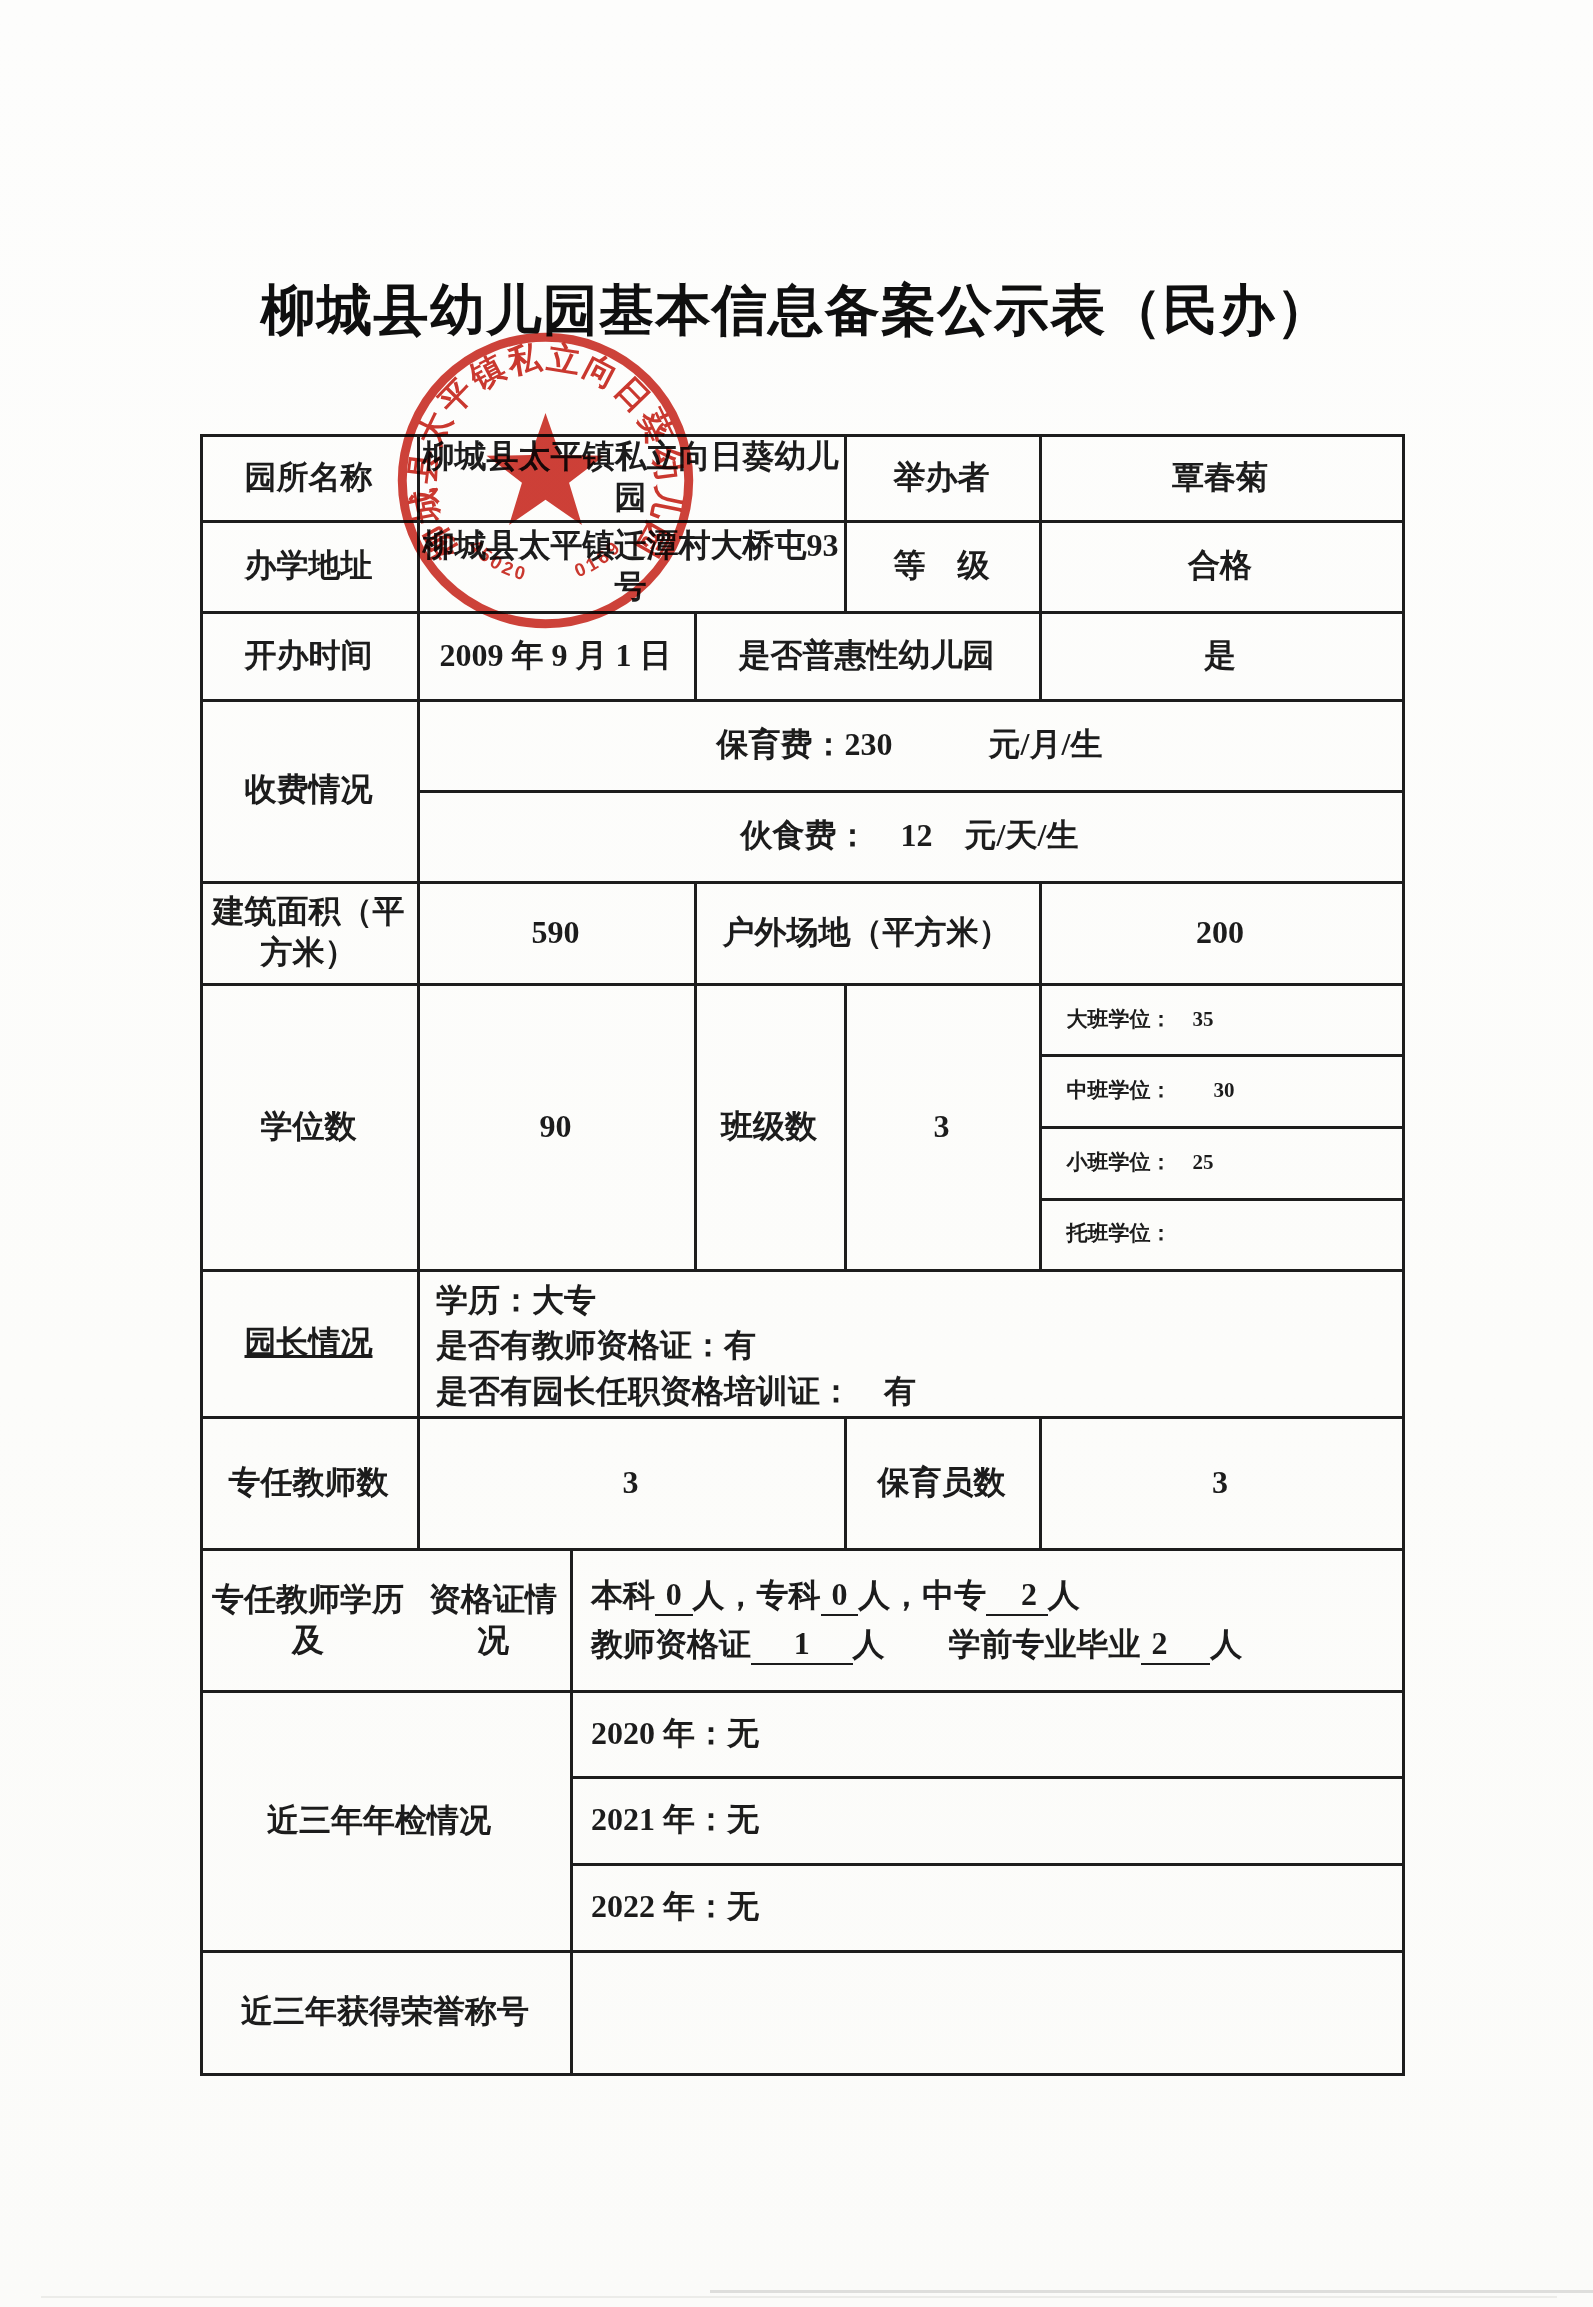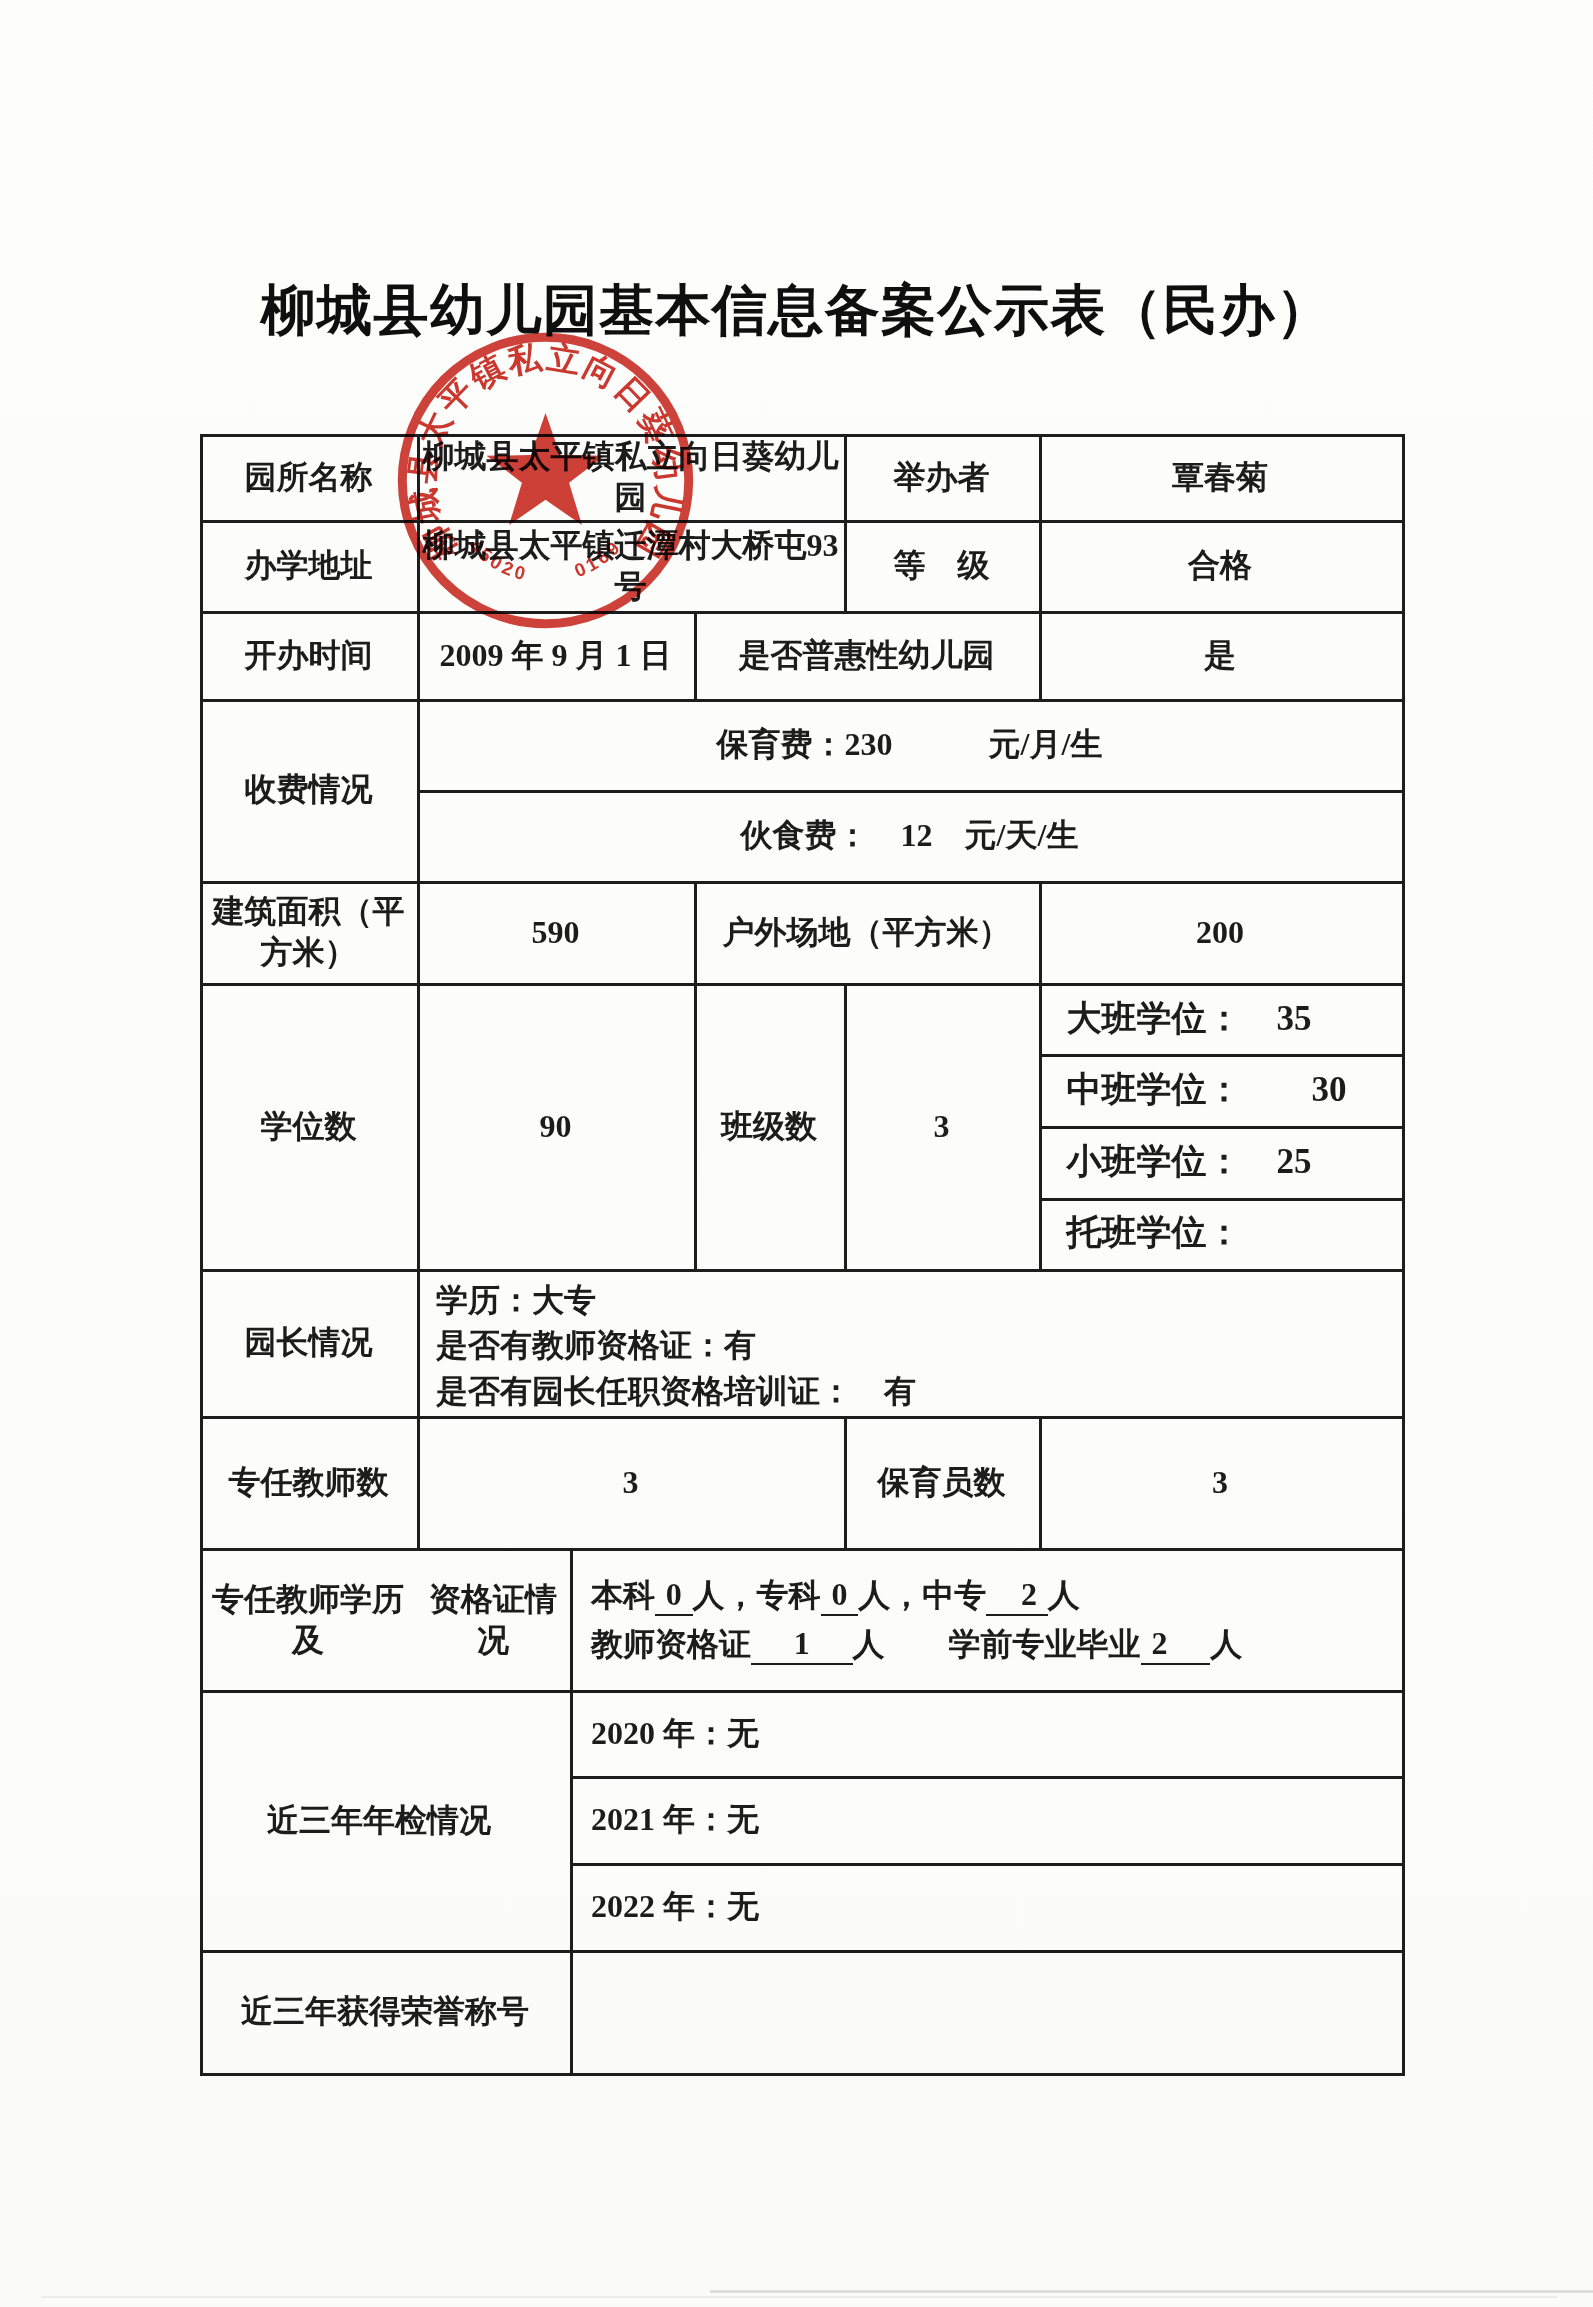--- a/index.html
+++ b/index.html
@@ -24,21 +24,21 @@
   .vline{position:absolute;width:2.8px;background:#1d1d1d;}
   .cell{
     position:absolute;
     display:flex;align-items:center;justify-content:center;
     text-align:center;
     font-size:32px;font-weight:600;line-height:1.28;
     white-space:pre-wrap;
     color:#1c1c1c;
   }
   .cell.left{justify-content:flex-start;text-align:left;}
-  .cell.sub{font-size:35px;padding-left:27.6px;box-sizing:border-box;}
+  .cell.sub{font-size:21px;padding-left:27.6px;box-sizing:border-box;}
   .cell.stack{flex-direction:row;}
   .u{border-bottom:2.1px solid #1c1c1c;padding:0 2.8px;}
   .seal{
     position:absolute;left:394px;top:329px;width:303px;height:303px;
     mix-blend-mode:multiply;opacity:.92;
   }
   .scan-edge-1{position:absolute;left:710px;top:2290px;width:883px;height:2.8px;background:#d7d7d4;opacity:.8;}
   .scan-edge-2{position:absolute;left:41px;top:2296px;width:1516px;height:2.1px;background:#e6e6e3;opacity:.7;}
 </style>
 </head>
@@ -109,21 +109,21 @@
 
   <div class="cell" style="left:200px;top:983px;width:217px;height:286px;text-align:center;">学位数</div>
   <div class="cell" style="left:417px;top:983px;width:277px;height:286px;">90</div>
   <div class="cell" style="left:694px;top:983px;width:150px;height:286px;">班级数</div>
   <div class="cell" style="left:844px;top:983px;width:195px;height:286px;">3</div>
   <div class="cell sub left" style="left:1039px;top:983px;width:362px;height:72px;">大班学位：　35</div>
   <div class="cell sub left" style="left:1039px;top:1054px;width:362px;height:72px;">中班学位：　　30</div>
   <div class="cell sub left" style="left:1039px;top:1126px;width:362px;height:72px;">小班学位：　25</div>
   <div class="cell sub left" style="left:1039px;top:1198px;width:362px;height:71px;">托班学位：</div>
 
-  <div class="cell" style="left:200px;top:1269px;width:217px;height:147px;">园长情况</div>
+  <div class="cell" style="left:200px;top:1269px;width:217px;height:147px;text-decoration:underline;">园长情况</div>
   <div class="cell left" style="left:436px;top:1278px;width:951px;height:45px;">学历：大专</div>
   <div class="cell left" style="left:436px;top:1323px;width:951px;height:45px;">是否有教师资格证：有</div>
   <div class="cell left" style="left:436px;top:1369px;width:951px;height:45px;">是否有园长任职资格培训证：　有</div>
 
   <div class="cell" style="left:200px;top:1416px;width:217px;height:132px;">专任教师数</div>
   <div class="cell" style="left:417px;top:1416px;width:427px;height:132px;">3</div>
   <div class="cell" style="left:844px;top:1416px;width:195px;height:132px;border-radius:15px;">保育员数</div>
   <div class="cell" style="left:1039px;top:1416px;width:362px;height:132px;">3</div>
 
   <div class="cell stack" style="left:200px;top:1548px;width:370px;height:143px;"><span>专任教师学历及</span><span>资格证情况</span></div>

